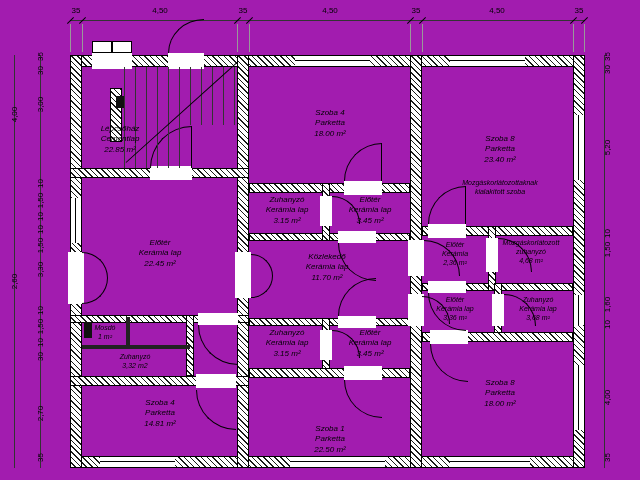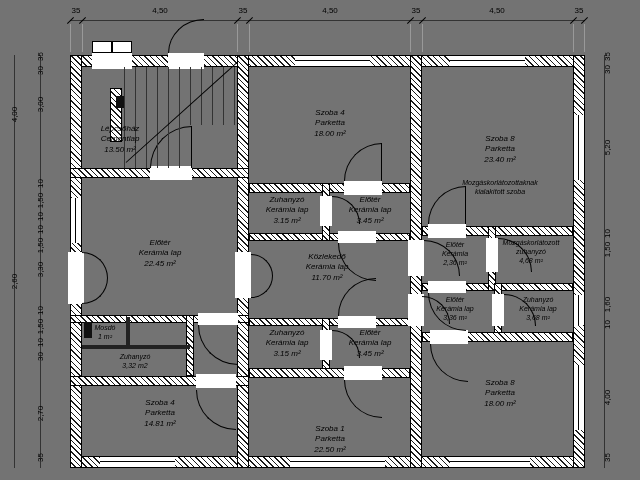--- a/index.html
+++ b/index.html
@@ -1,17 +1,17 @@
 <!DOCTYPE html>
 <html><head>
 <meta charset="utf-8">
 <style>
   * { margin:0; padding:0; box-sizing:border-box; }
   html,body { background:#fff; }
-  .canvas { position:relative; width:640px; height:480px; background:#737373;
+  .canvas { position:relative; width:640px; height:480px; background:#a21caf;
             font-family:"Liberation Sans", sans-serif; color:#111; overflow:hidden; }
 
   .wall { position:absolute; background-color:#fff;
           background-image:repeating-linear-gradient(45deg,#1a1a1a 0,#1a1a1a 1px,transparent 1px,transparent 4px);
           box-shadow: inset 0 0 0 1px #000; }
   .wall-thin { position:absolute; background:#222; }
   .gap { position:absolute; background:#fff; }
 
   .win-h { position:absolute; height:12px;
            background:linear-gradient(to bottom,#000 0 1px,#fff 1px 5px,#000 5px 6px,#fff 6px 11px,#000 11px 12px); }
@@ -202,21 +202,21 @@
   <div class="stairs" style="left:124px;top:67px;width:113px;height:58px"></div>
   <div class="stairs" style="left:124px;top:125px;width:58px;height:43px"></div>
   <div class="diag" style="left:126px;top:162px;width:150px;transform:rotate(-42deg)"></div>
 
   <div class="fixture" style="left:84px;top:322px;width:8px;height:16px"></div>
   <div class="fixture" style="left:116px;top:96px;width:8px;height:12px"></div>
 
   <div class="room" style="left:86px;top:124px;width:68px">
     <span>Lépcsőház</span>
     <span>Cementlap</span>
-    <span>13.50 m²</span>
+    <span>22.85 m²</span>
   </div>
 
   <div class="room" style="left:290px;top:108px;width:80px">
     <span>Szoba 4</span>
     <span>Parketta</span>
     <span>18.00 m²</span>
   </div>
 
   <div class="room" style="left:455px;top:134px;width:90px">
     <span>Szoba 8</span>

